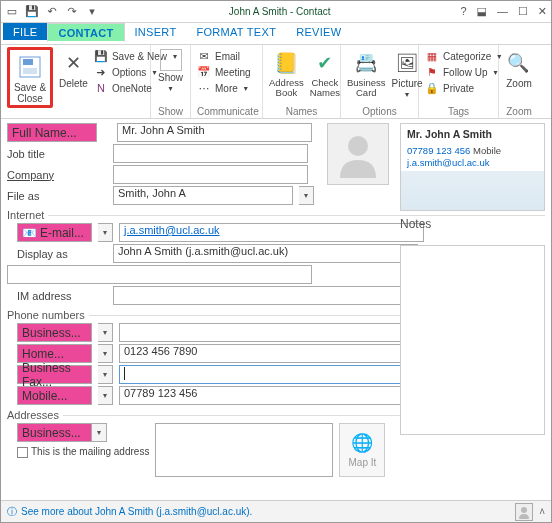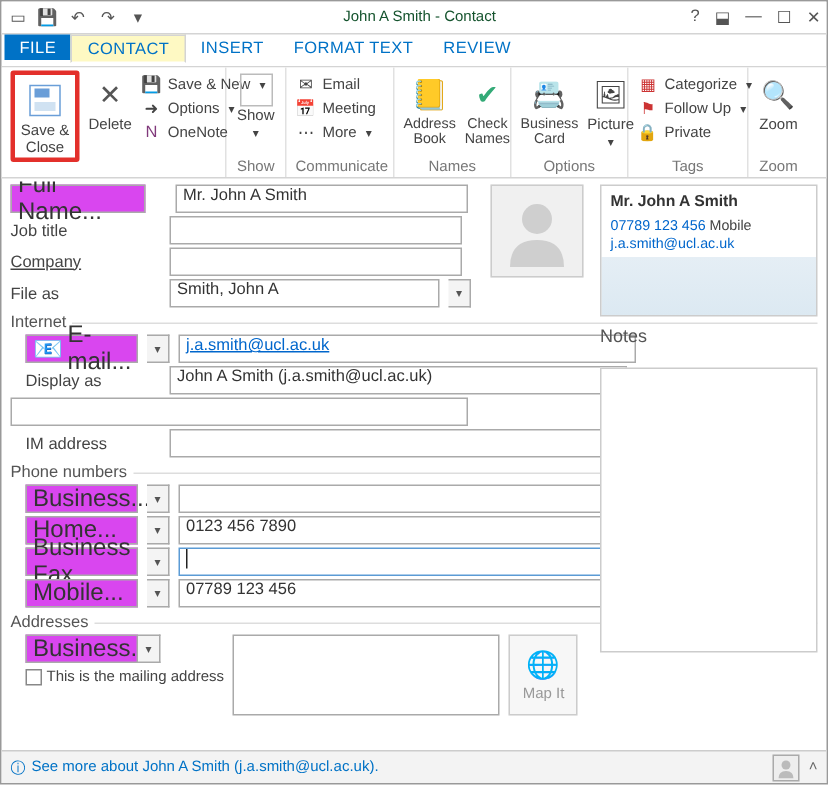--- a/index.html
+++ b/index.html
@@ -5,36 +5,36 @@
   * { box-sizing: border-box; margin: 0; padding: 0; font-family: "Segoe UI", Tahoma, sans-serif; }
   body { width: 552px; height: 523px; background: #fff; color: #444; font-size: 11px; border: 1px solid #999; position: relative; overflow: hidden; }
   .qat { height: 22px; background: #fff; border-bottom: 1px solid #d4d4d4; display: flex; align-items: center; padding: 0 4px; }
   .qat .ql { display: flex; gap: 6px; align-items: center; }
   .qat .ic { width: 14px; height: 14px; display:flex;align-items:center;justify-content:center;font-size:11px;color:#555;}
   .qat .title { flex:1; text-align:center; font-size:10px; color:#14532d; }
   .qat .winbtns { display:flex; gap:10px; color:#555; font-size:11px;}
   .tabs { height: 22px; display:flex; align-items:flex-start; border-bottom:1px solid #d4d4d4; padding-left:2px;}
   .tab { padding:3px 10px 2px; font-size:11px; color:#0072c6; letter-spacing:.3px;}
   .tab.file { background:#0072c6; color:#fff; }
-  .tab.active { color:#0072c6; border:1px solid #d4d4d4; border-bottom:1px solid #fff; margin-bottom:-1px; background:#fef9c3;}
+  .tab.active { color:#0072c6; border:1px solid #d4d4d4; border-bottom:1px solid #fff; margin-bottom:-1px; background:#86efac;font-weight:bold;}
   .ribbon { height: 74px; background:#fff; border-bottom:1px solid #d4d4d4; display:flex;}
   .rgroup { border-right:1px solid #e1e1e1; padding:2px 6px 0; display:flex; flex-direction:column; }
   .rgroup.last{border-right:none;}
   .rlabel { font-size:10px; text-align:center; color:#777; padding:1px 0;}
   .rcontent { flex:1; display:flex; align-items:flex-start; gap:6px;}
   .bigbtn { display:flex; flex-direction:column; align-items:center; width:38px; font-size:10px; text-align:center; gap:1px; padding-top:2px;}
   .bigbtn .ribic { width:28px; height:28px; display:flex;align-items:center;justify-content:center;}
   .saveclose-wrap { border:3px solid #e3302b; border-radius:2px; padding:1px;}
   .smalllist { display:flex; flex-direction:column; gap:2px; padding-top:2px;}
   .smallbtn { display:flex; align-items:center; gap:4px; font-size:10px; white-space:nowrap;}
   .smallbtn .sic{width:14px;height:14px;display:flex;align-items:center;justify-content:center;font-size:11px;}
   .form { position:absolute; top:120px; left:0; right:0; bottom:22px; overflow:hidden; padding:2px 6px 0 6px;}
   .row { display:flex; align-items:center; margin-bottom:2px; gap:6px;}
   .labelcell{ width:100px; font-size:11px; color:#444; }
-  .labbtn { width:90px; height:19px; background:#d946ef; border:1px solid #aaa; font-size:16px; text-align:left; padding:0 4px; display:flex; align-items:center; color:#333;}
+  .labbtn { width:90px; height:19px; background:#ec4899; border:1px solid #aaa; font-size:12px; text-align:left; padding:0 4px; display:flex; align-items:center; color:#333;}
   .dd { width:15px; height:19px; border:1px solid #aaa; border-left:none; background:#f4f4f4; display:flex;align-items:center;justify-content:center;font-size:8px;color:#555;}
   .inp { height:19px; border:1px solid #aaa; font-size:11px; padding:0 4px; background:#fff; color:#333;}
   .inp.wmain{width:195px;}
   .inp.wfull{width:305px;}
   .inp.link{color:#0066cc; text-decoration:underline;}
   .section { font-size:11px; color:#555; margin:4px 0 2px 0; display:flex; align-items:center; gap:4px;}
   .section .line{flex:1;height:1px;background:#ddd;}
   .photo { width:62px; height:62px; border:1px solid #ccc; background:#f0f0f0; display:flex;align-items:center;justify-content:center;}
   .bcardbox{ position:absolute; top:0; right:0; width:145px; height:88px; border:1px solid #ccc; background:linear-gradient(to bottom,#fff 0%,#fff 55%, #e5eef5 55%, #dce9f2 100%); padding:4px 6px; font-size:9.5px; line-height:1.3;}
   .bcardbox .bname{font-weight:bold;color:#333;margin-bottom:3px;font-size:10.5px;}

